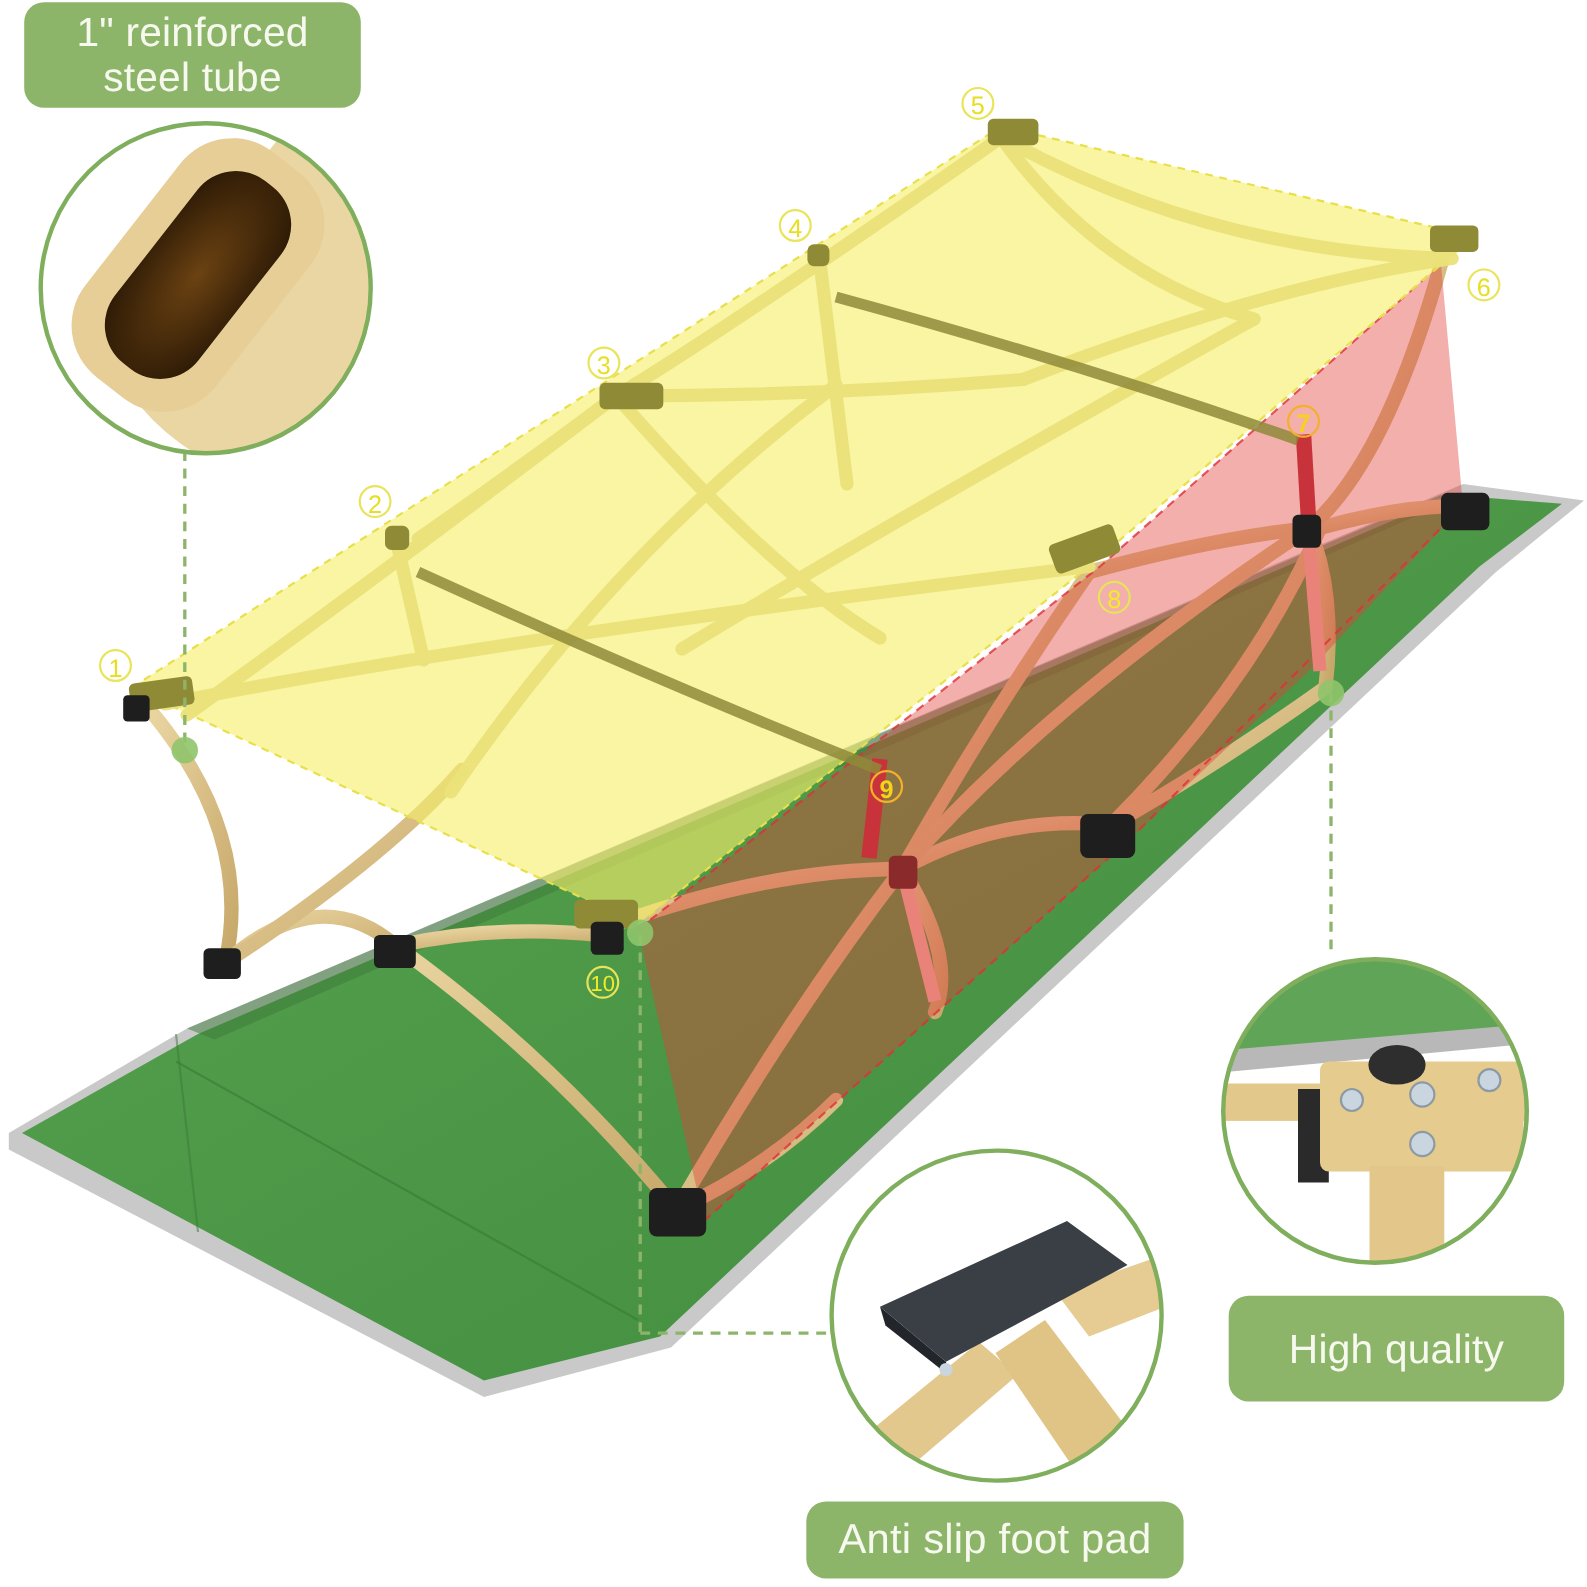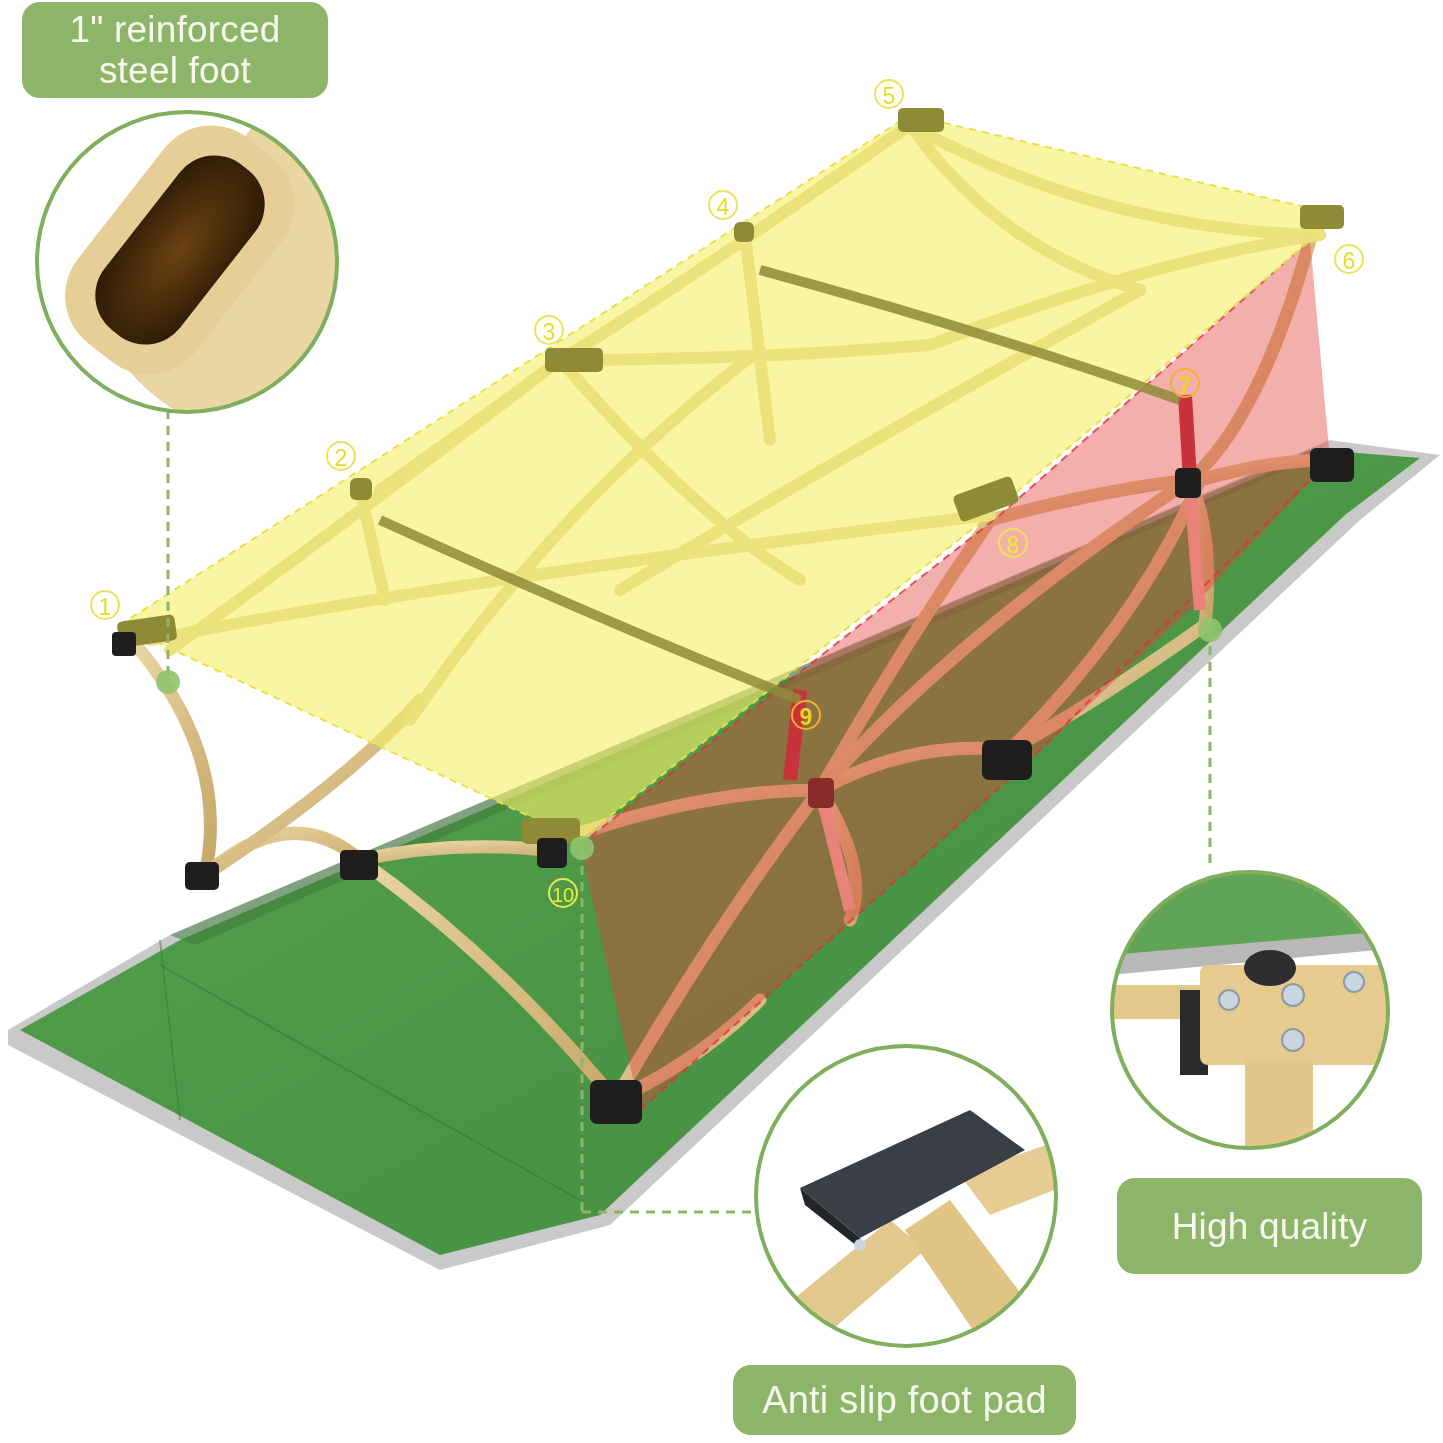--- a/index.html
+++ b/index.html
@@ -191,31 +191,31 @@
       <polygon points="800,1188 970,1110 1025,1150 860,1238" fill="#3a3e45"></polygon>
       <polygon points="800,1188 860,1238 862,1250 805,1205" fill="#22252a"></polygon>
       <circle cx="860" cy="1245" r="6" fill="#c9d6df"></circle>
     </g>
     <circle cx="906" cy="1196" r="150" fill="none" stroke="#7fae5d" stroke-width="4"></circle>
   </g>
 </svg>
 
 <div id="label-tube" class="label-box">
   <span>1" reinforced</span>
-  <span>steel foot</span>
+  <span>steel tube</span>
 </div>
 <div id="label-riveted" class="label-box">
   <span>High quality</span>
 </div>
 <div id="label-footpad" class="label-box">
   <span>Anti slip foot pad</span>
 </div>
 
 <div class="num" style="left:90px;top:590px;">1</div>
 <div class="num" style="left:326px;top:441px;">2</div>
 <div class="num" style="left:534px;top:315px;">3</div>
 <div class="num" style="left:708px;top:190px;">4</div>
 <div class="num" style="left:874px;top:79px;">5</div>
 <div class="num" style="left:1334px;top:244px;">6</div>
 <div class="num on-red" style="left:1170px;top:368px;">7</div>
 <div class="num on-dark" style="left:998px;top:528px;">8</div>
 <div class="num on-red" style="left:791px;top:700px;">9</div>
-<div class="num on-dark" style="left:548px;top:878px;font-size:20px;text-align:center;">10</div>
+<div class="num on-dark" style="left:533px;top:878px;font-size:20px;text-align:center;">10</div>
 
 </body></html>

